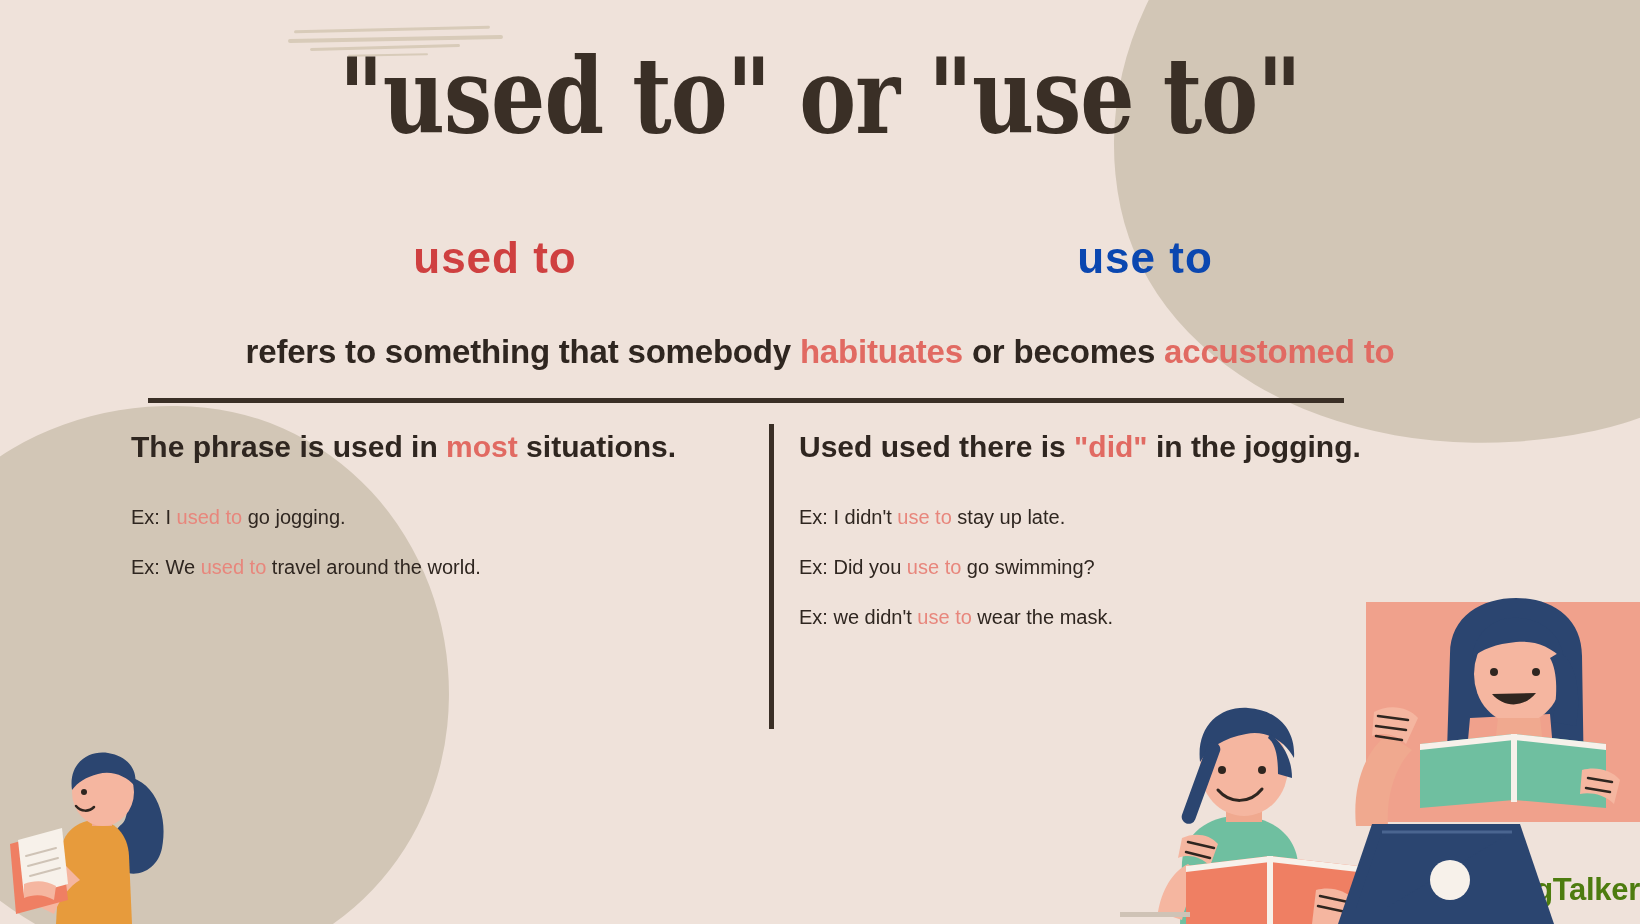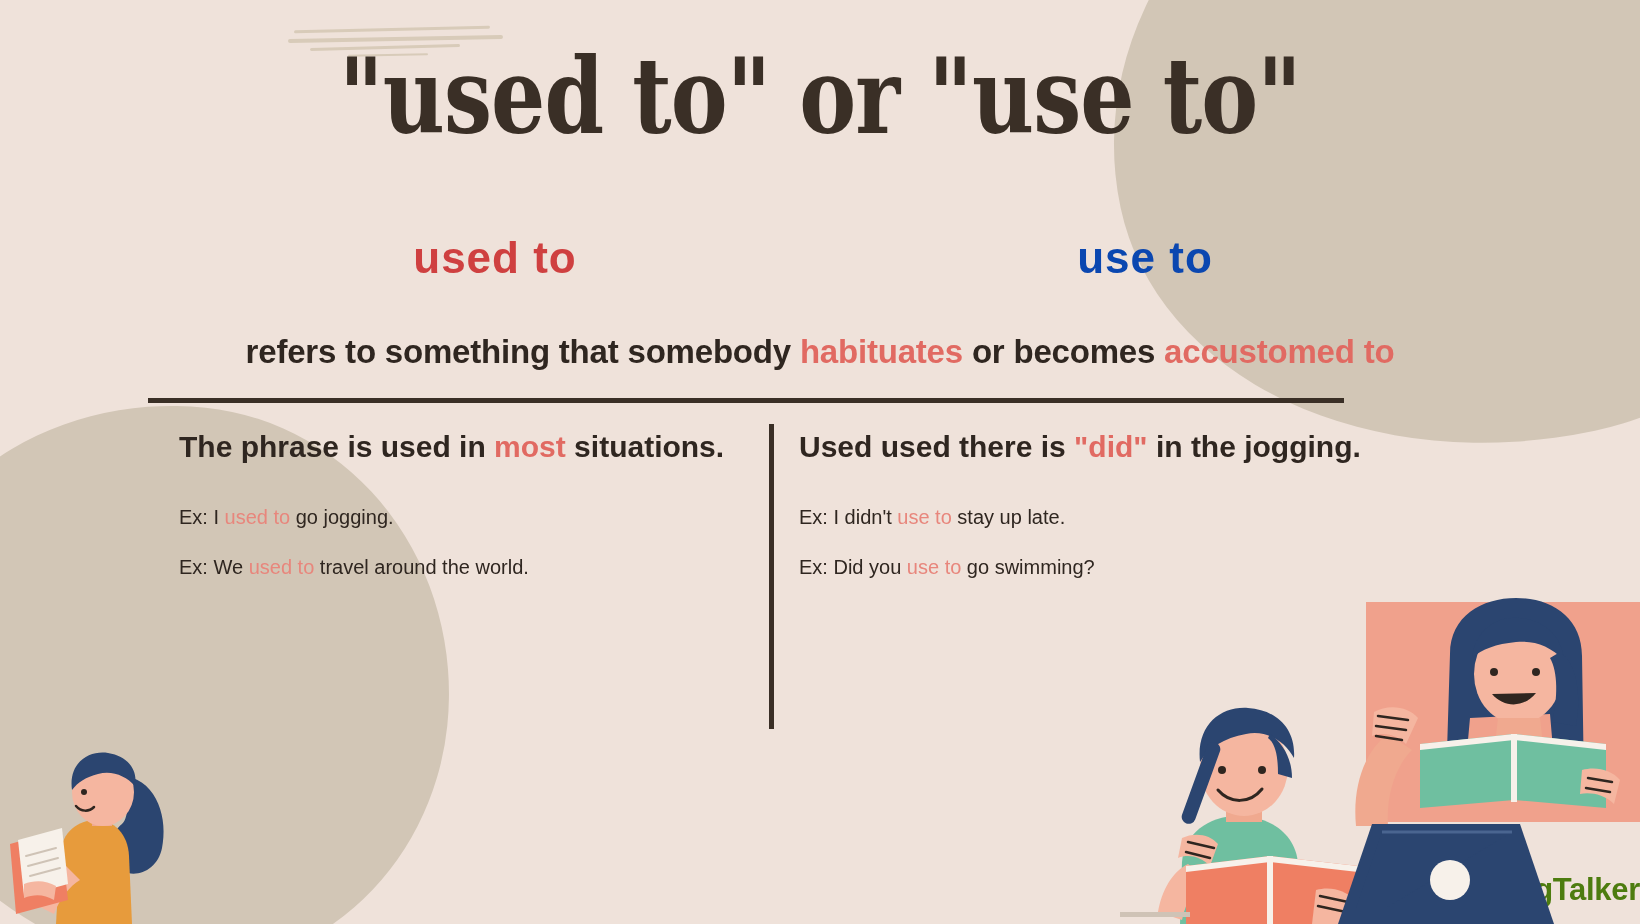--- a/index.html
+++ b/index.html
@@ -130,21 +130,21 @@
     width: 5px;
     height: 305px;
     background: #3a2f26;
   }
 
   
   .column {
     position: absolute;
     top: 428px;
   }
-  #col-left  { left: 131px; width: 620px; margin-left: 48px; }
+  #col-left  { left: 131px; width: 620px; }
   #col-right { left: 799px; width: 680px; }
 
   .rule-line {
     font-size: 30px;
     font-weight: 700;
     color: #2f2620;
     line-height: 1.25;
     white-space: nowrap;
   }
   .examples {
@@ -227,20 +227,21 @@
   </div>
 
   <div class="column" id="col-right">
     <div class="rule-line"><span>Used used there is </span><span class="hl-salmon-strong">"did"</span><span> in the jogging.</span></div>
 
     <div class="examples">
       <div class="example"><span>Ex: I didn't </span><span class="hl-salmon">use to</span><span> stay up late.</span></div>
 
       <div class="example"><span>Ex: Did you </span><span class="hl-salmon">use to</span><span> go swimming?</span></div>
 
+      <div class="example"><span>Ex: we didn't </span><span class="hl-salmon">use to</span><span> wear the mask.</span></div>
     </div>
   </div>
 
   <div id="brand">AmazingTalker</div>
 
   <svg id="illus-girl-reading" viewBox="0 0 220 200">
 
     <path d="M118 52 C150 58 160 96 154 124 C149 150 120 158 106 140 C96 126 104 108 114 100 C122 93 120 70 112 62 Z" fill="#2b4570"></path>
 
     <path d="M52 130 C54 108 70 96 88 96 C106 96 120 110 121 132 L124 200 L48 200 Z" fill="#e79b3c"></path>

